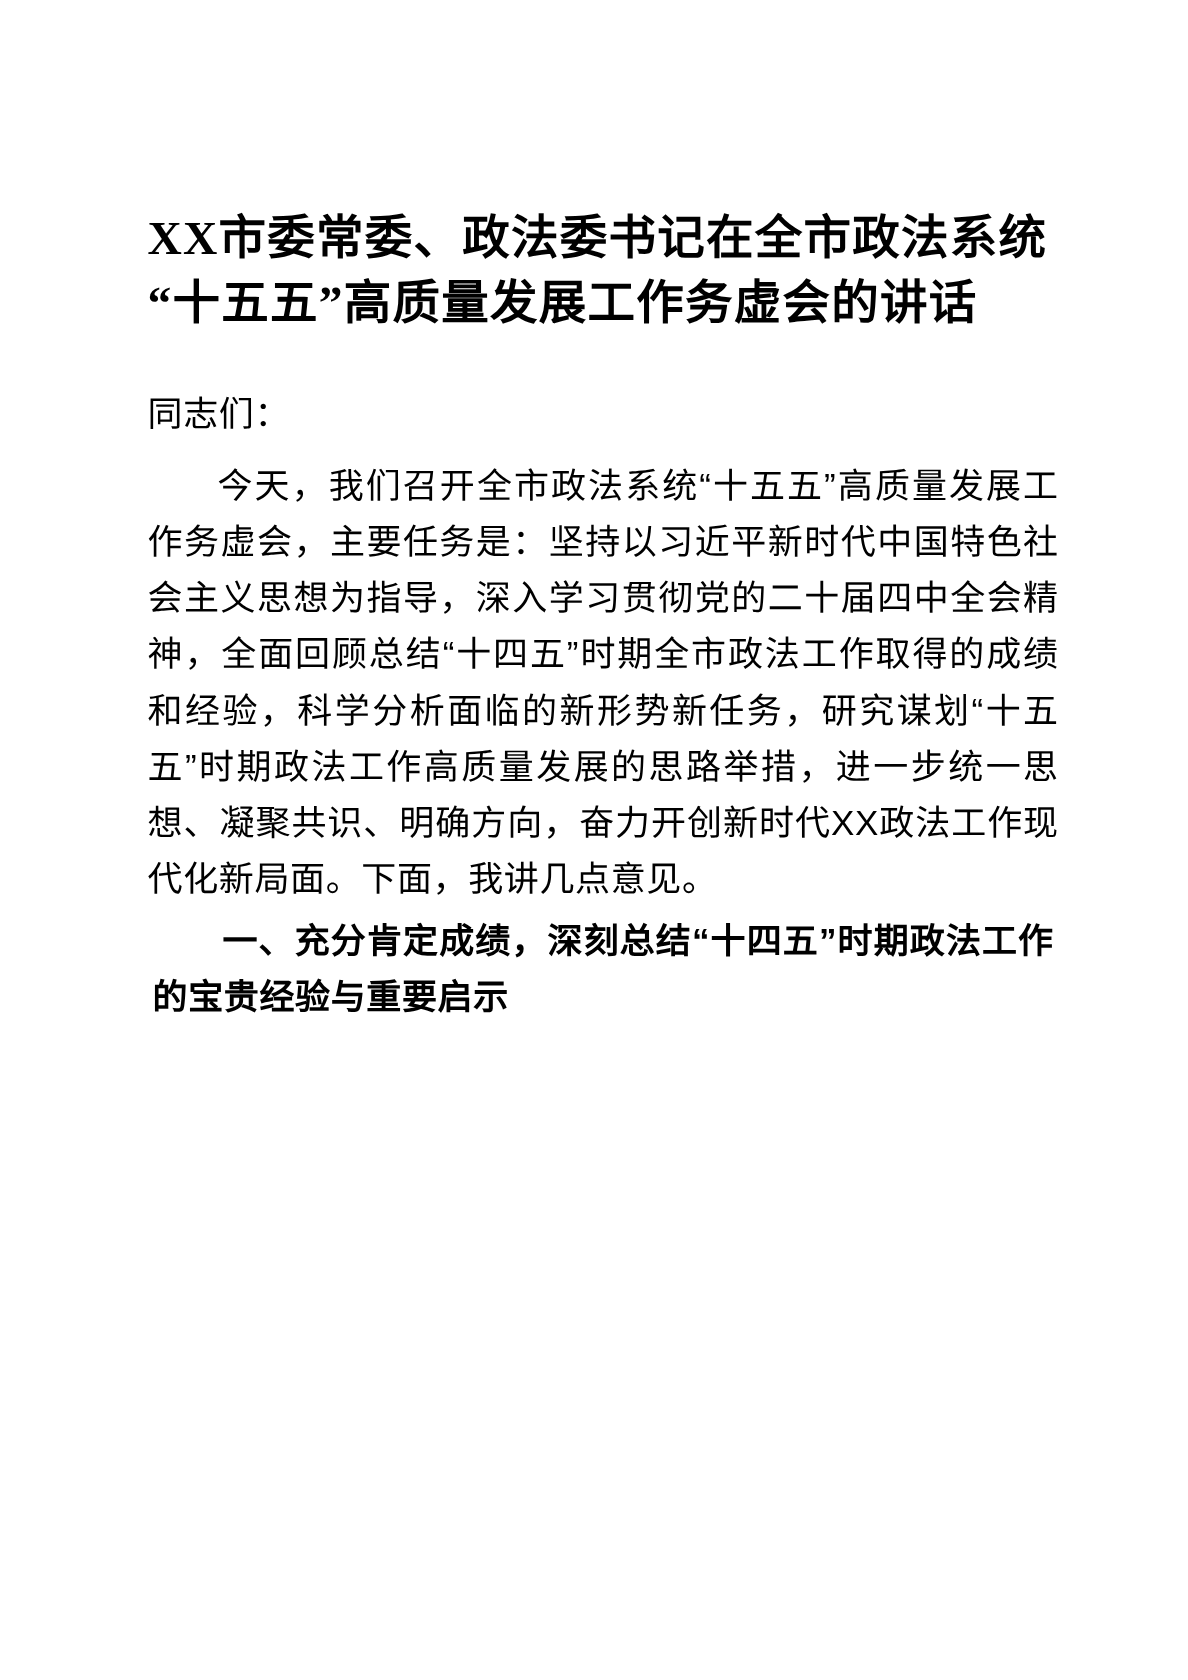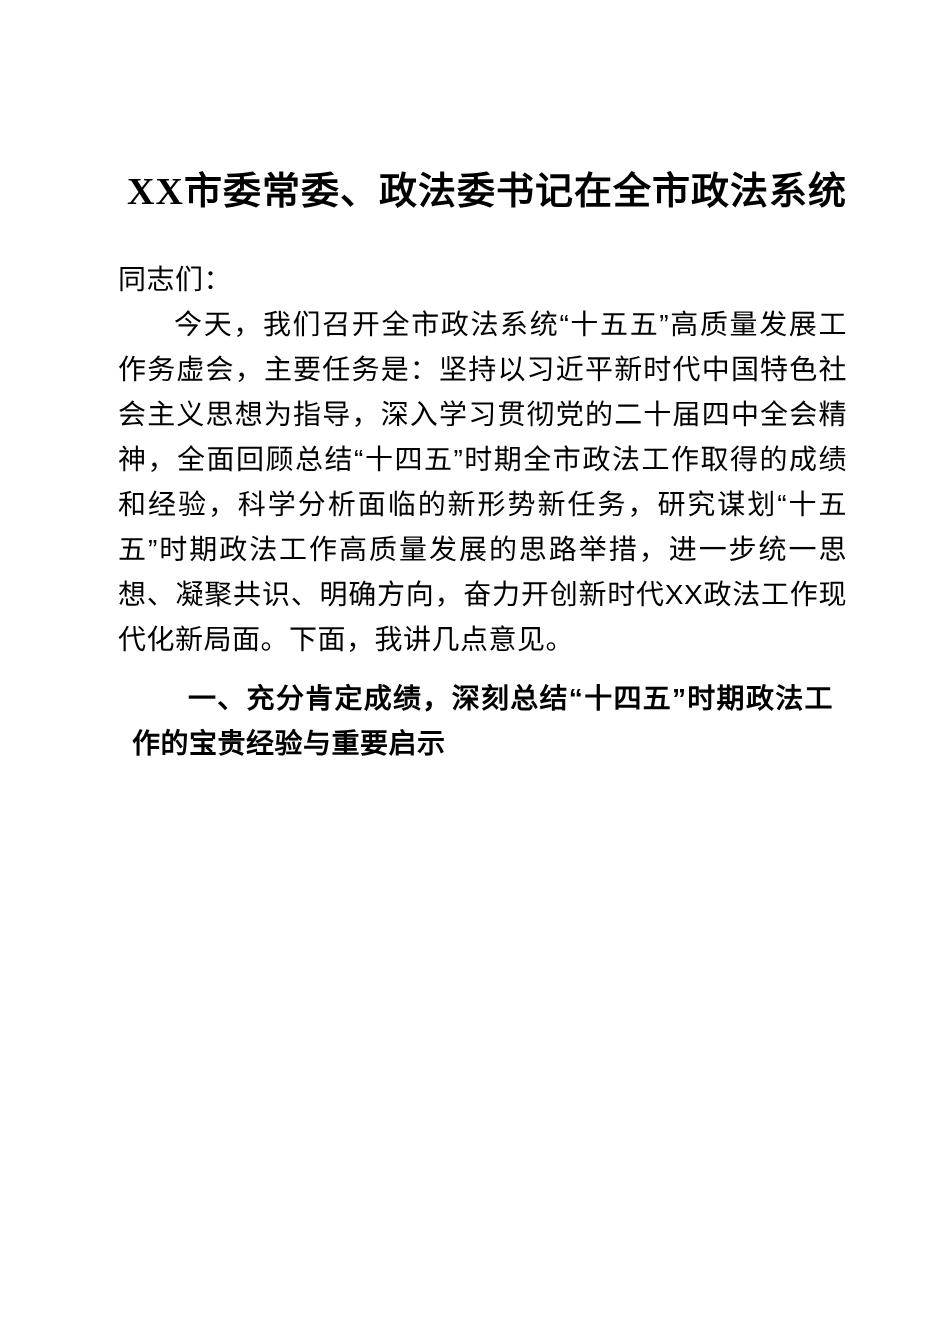--- a/index.html
+++ b/index.html
@@ -16,57 +16,59 @@
     color: #000000;
     box-sizing: border-box;
     padding: 165px 103px 0 118px;
     overflow: hidden;
   }
   .doc-title {
     font-family: "Liberation Serif", "DejaVu Serif", serif;
     font-weight: bold;
     font-size: 38px;
     line-height: 52px;
-    text-align: right;
+    text-align: left;
     margin: 0 0 40px 0;
     letter-spacing: 1px;
   }
   .doc-title .title-line {
     display: block;
   }
   .body-text {
     font-family: Liberation Sans, sans-serif;
     font-weight: normal;
     font-size: 28px;
     line-height: 45px;
     text-align: justify;
     margin: 0;
     letter-spacing: 0.5px;
   }
   .indent-2em {
     text-indent: 2em;
+    margin-top: 12px;
   }
   .section-heading {
     font-family: "Liberation Sans", "DejaVu Sans", sans-serif;
     font-weight: bold;
     font-size: 28px;
     line-height: 45px;
     text-align: justify;
     text-indent: 2em;
-    margin: 14px;
+    margin: 4px;
     letter-spacing: 0.5px;
   }
 </style>
 </head>
 <body>
 
 <div class="page">
 
   <h1 class="doc-title">
     <span class="title-line">XX市委常委、政法委书记在全市政法系统</span>
+    <span class="title-line">“十五五”高质量发展工作务虚会的讲话</span>
   </h1>
 
   <p class="body-text">同志们：</p>
 
   <p class="body-text indent-2em">今天，我们召开全市政法系统“十五五”高质量发展工作务虚会，主要任务是：坚持以习近平新时代中国特色社会主义思想为指导，深入学习贯彻党的二十届四中全会精神，全面回顾总结“十四五”时期全市政法工作取得的成绩和经验，科学分析面临的新形势新任务，研究谋划“十五五”时期政法工作高质量发展的思路举措，进一步统一思想、凝聚共识、明确方向，奋力开创新时代XX政法工作现代化新局面。下面，我讲几点意见。</p>
 
   <h2 class="section-heading">一、充分肯定成绩，深刻总结“十四五”时期政法工作的宝贵经验与重要启示</h2>
 
 
 </div>

